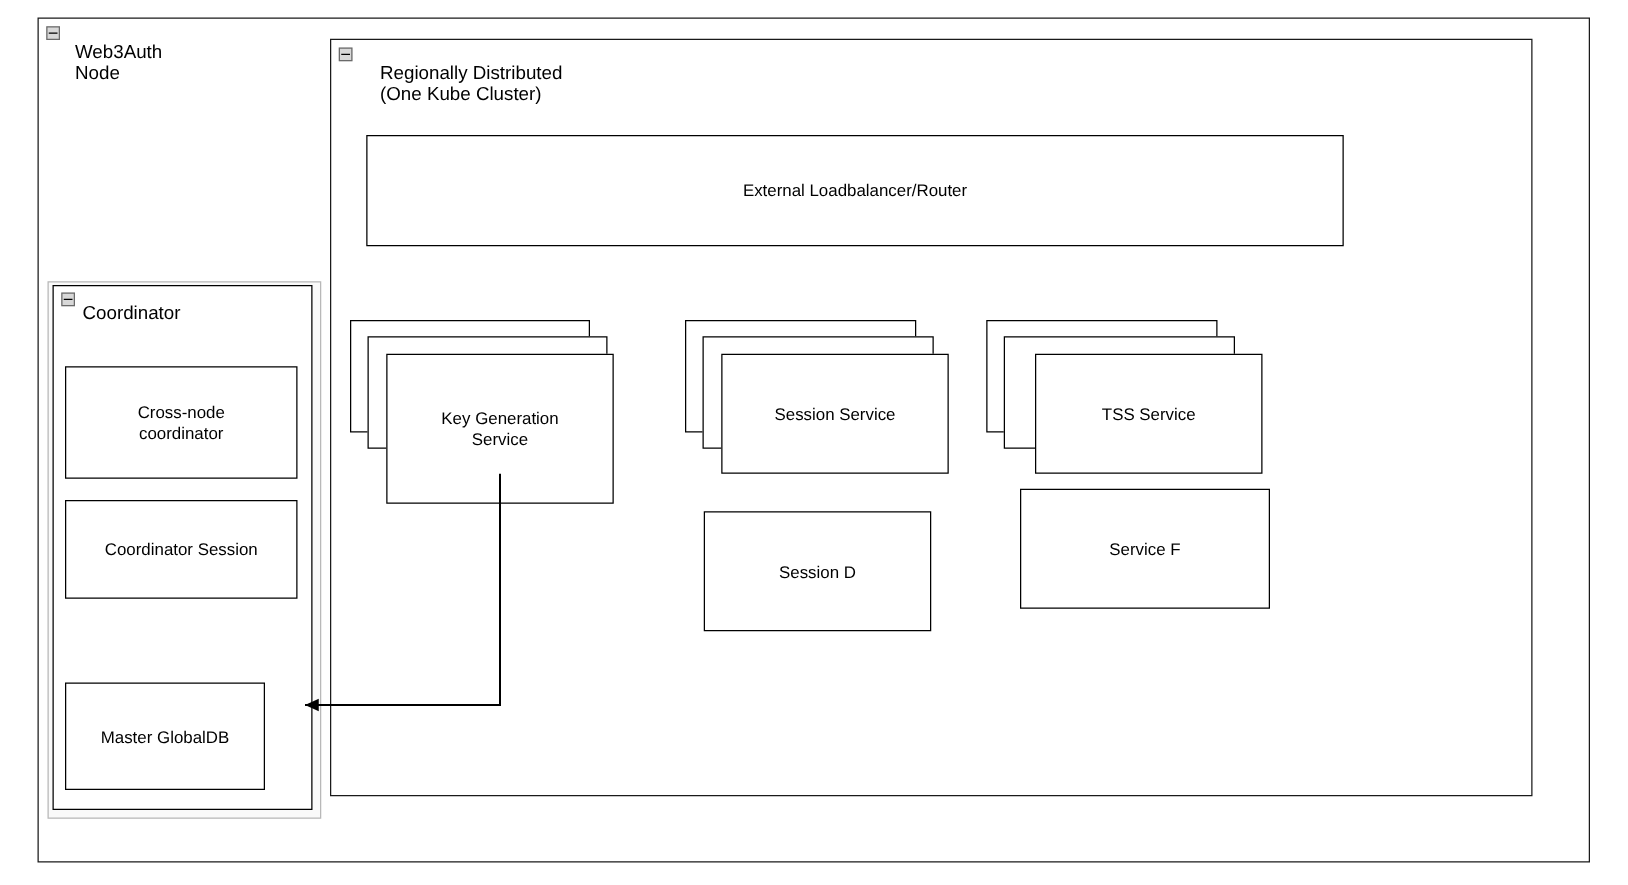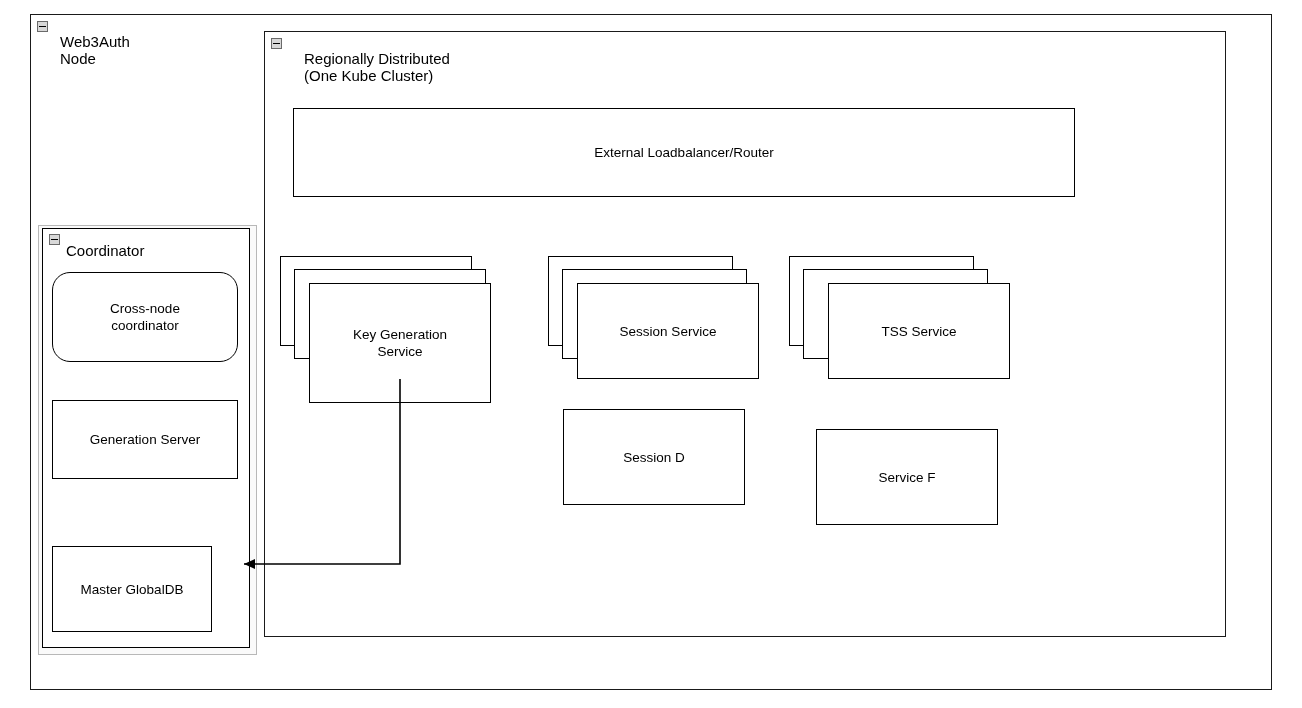--- a/index.html
+++ b/index.html
@@ -107,26 +107,26 @@
 
   <div class="box" style="left:293px; top:108px; width:782px; height:89px;">
     <span class="centered-label">External Loadbalancer/Router</span>
   </div>
 
   <div class="box coordinator-frame" style="left:38px; top:225px; width:219px; height:430px;"></div>
   <div class="box" style="left:42px; top:228px; width:208px; height:420px;"></div>
   <div class="collapse-toggle" style="left:49px; top:234px;"></div>
   <div class="container-label" style="left:66px; top:242px;">Coordinator</div>
 
-  <div class="box" style="left:52px; top:272px; width:186px; height:90px;border-radius:18px;">
+  <div class="box" style="left:52px; top:293px; width:186px; height:90px;">
     <span class="centered-label">Cross-node
 coordinator</span>
   </div>
   <div class="box" style="left:52px; top:400px; width:186px; height:79px;">
-    <span class="centered-label">Generation Server</span>
+    <span class="centered-label">Coordinator Session</span>
   </div>
   <div class="box" style="left:52px; top:546px; width:160px; height:86px;">
     <span class="centered-label">Master GlobalDB</span>
   </div>
 
   <div class="stack-shadow" style="left:280px; top:256px; width:192px; height:90px;"></div>
   <div class="stack-shadow" style="left:294px; top:269px; width:192px; height:90px;"></div>
   <div class="box" style="left:309px; top:283px; width:182px; height:120px;">
     <span class="centered-label">Key Generation
 Service</span>
@@ -141,21 +141,21 @@
   <div class="stack-shadow" style="left:789px; top:256px; width:185px; height:90px;"></div>
   <div class="stack-shadow" style="left:803px; top:269px; width:185px; height:90px;"></div>
   <div class="box" style="left:828px; top:283px; width:182px; height:96px;">
     <span class="centered-label">TSS Service</span>
   </div>
 
   <div class="box" style="left:563px; top:409px; width:182px; height:96px;">
     <span class="centered-label">Session D</span>
   </div>
 
-  <div class="box" style="left:816px; top:429px; width:182px; height:96px;">
+  <div class="box" style="left:816px; top:391px; width:200px; height:96px;">
     <span class="centered-label">Service F</span>
   </div>
 
   <svg class="connector">
     <polyline points="400,379 400,564 244,564" fill="none" stroke="#000000" stroke-width="1.6"></polyline>
     <polygon points="244,564 255,559 255,569" fill="#000000"></polygon>
   </svg>
 
 </div>
 

